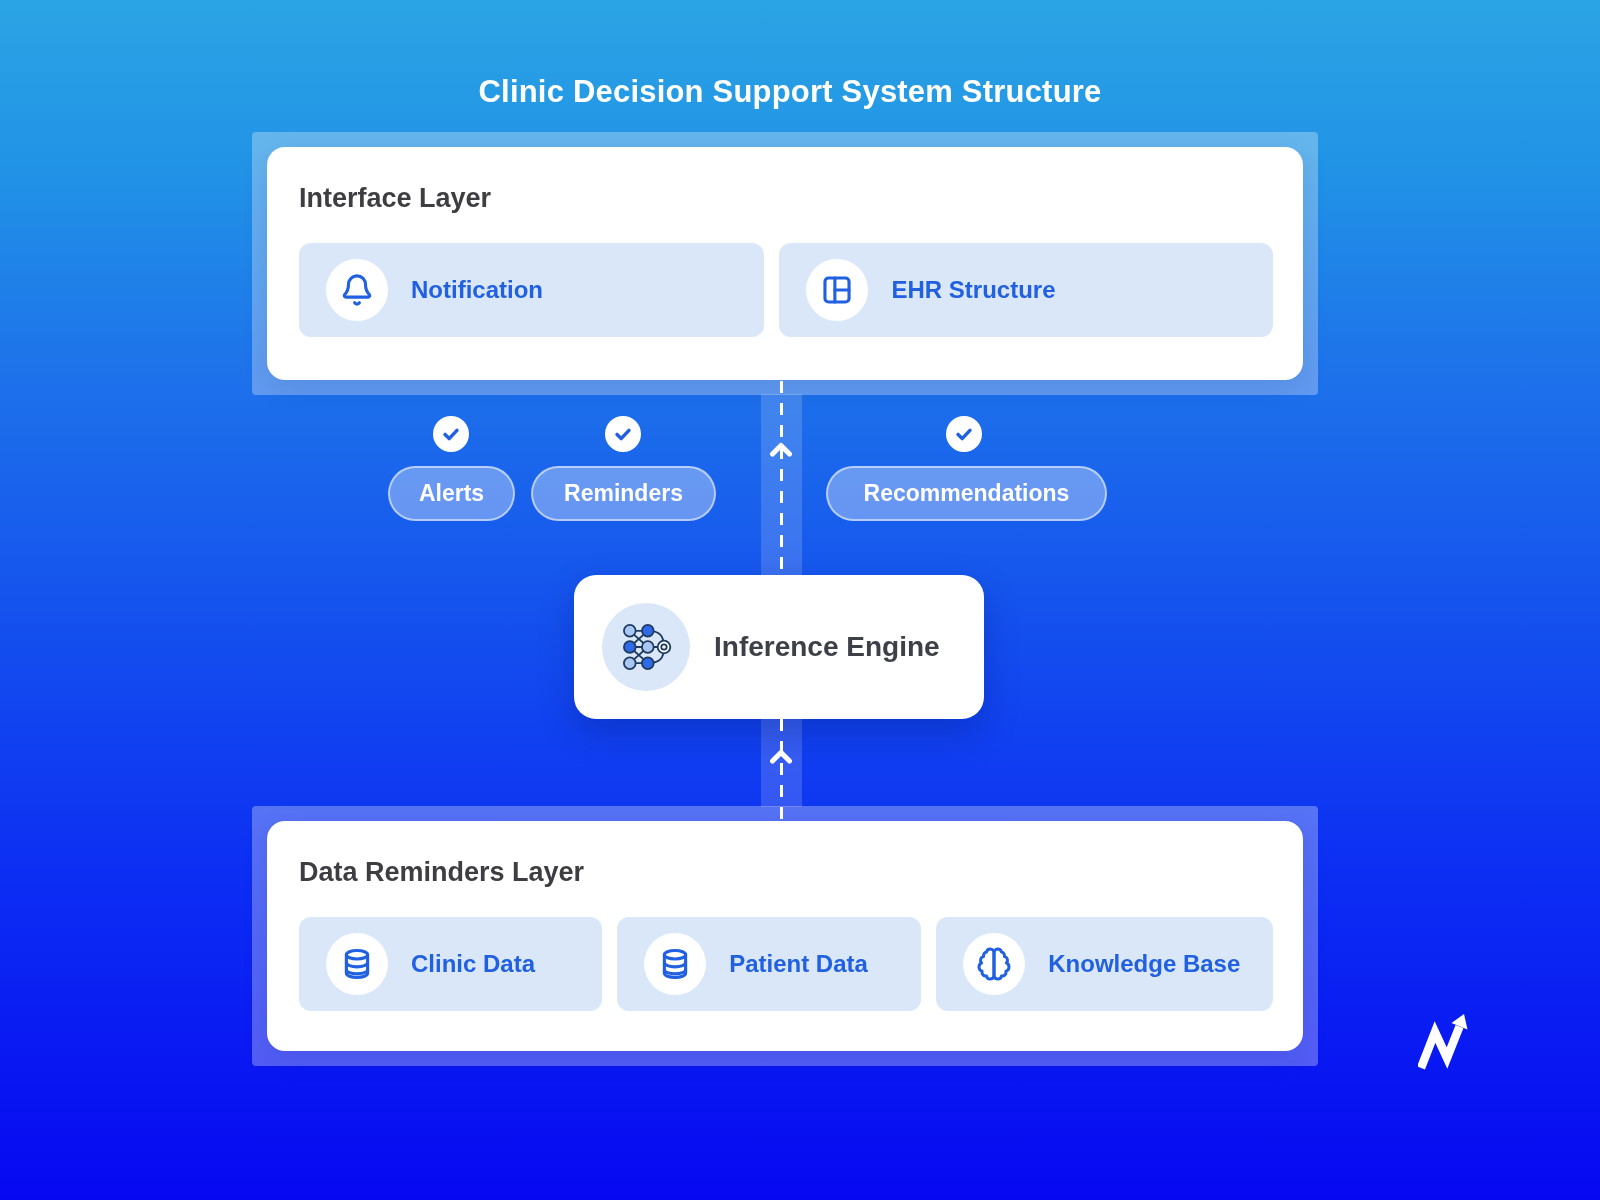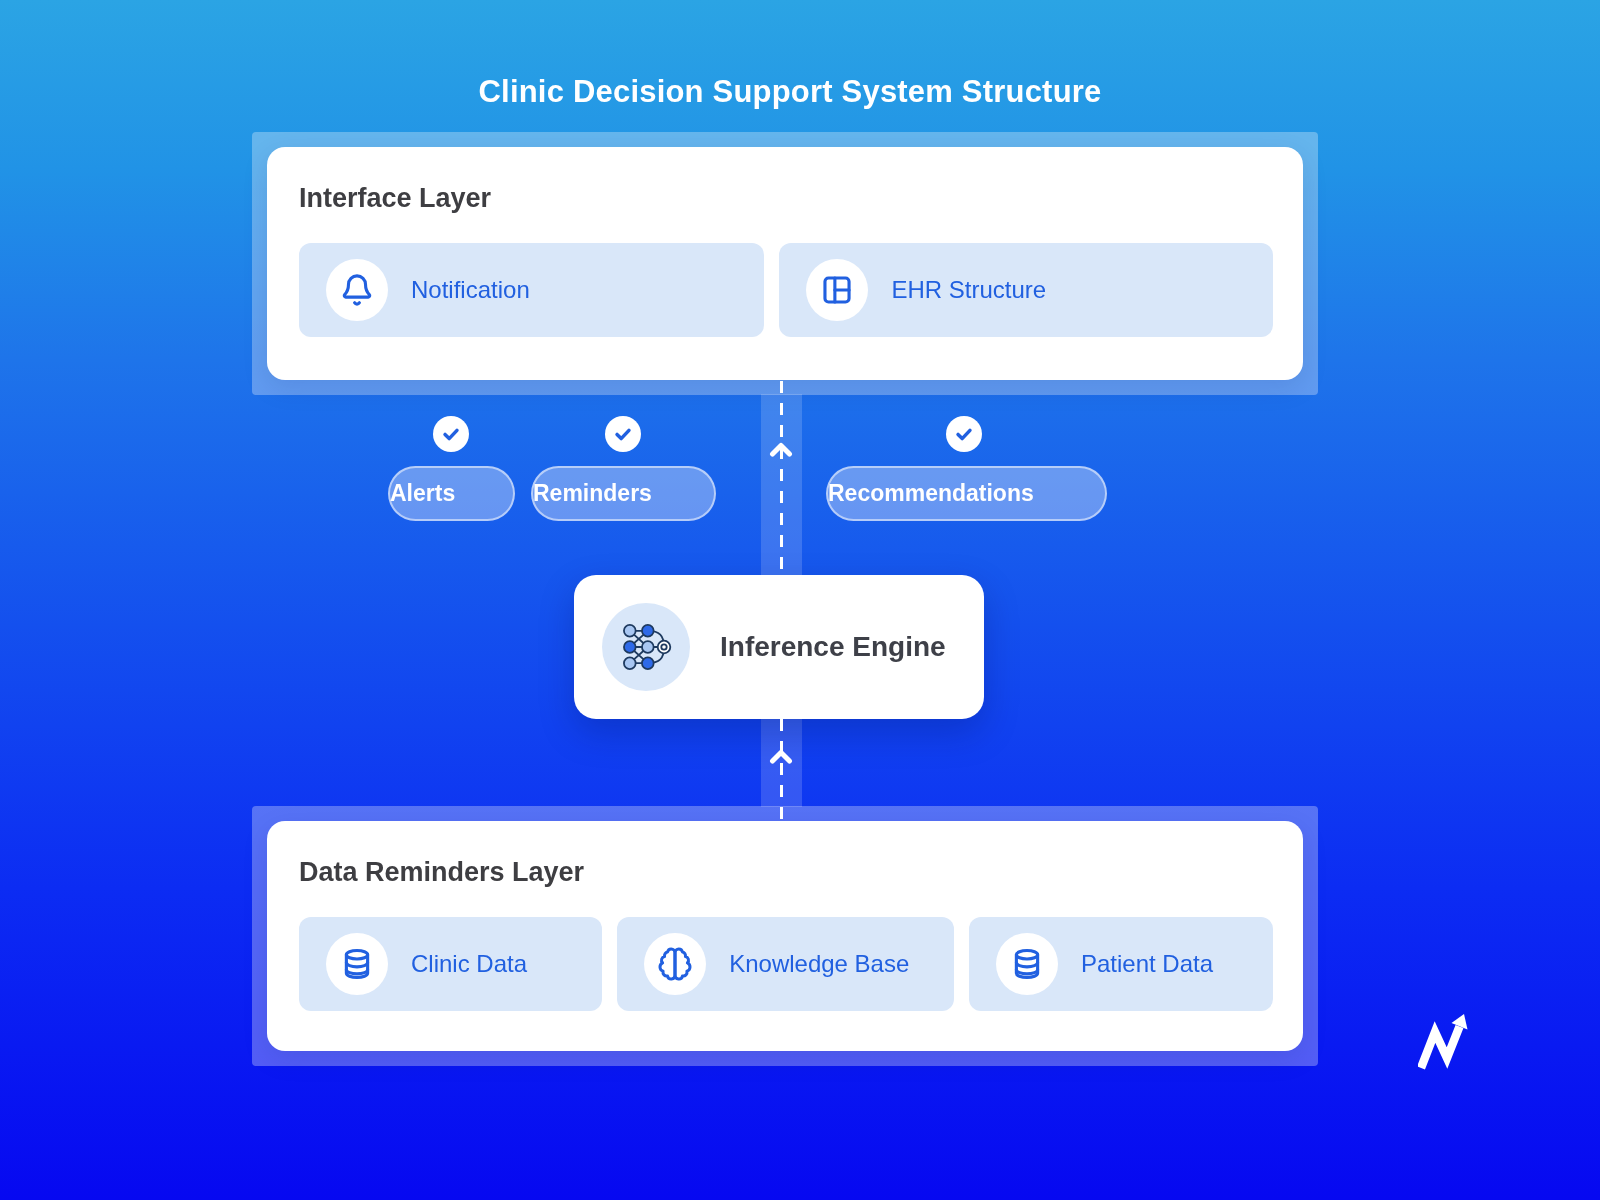--- a/index.html
+++ b/index.html
@@ -28,21 +28,21 @@
   .layer-title{font-size:27px;font-weight:700;color:#3E3E42;margin:0 0 29px 0;}
   .items-row{display:flex;gap:15px;}
   .item{
     height:94px;background:#D9E7F9;border-radius:12px;box-sizing:border-box;
     display:flex;align-items:center;gap:23px;padding:0 18px 0 27px;min-width:0;
   }
   .item-circle{
     width:62px;height:62px;min-width:62px;background:#ffffff;border-radius:50%;
     display:flex;align-items:center;justify-content:center;
   }
-  .item-label{font-size:24px;font-weight:400;color:#2160E0;white-space:nowrap;}
+  .item-label{font-size:24px;font-weight:700;color:#2160E0;white-space:nowrap;}
   .f300{flex:300 1 0;} .f320{flex:320 1 0;} .f336{flex:336 1 0;} .f339{flex:339 1 0;} .f301{flex:301 1 0;}
   
   .band{position:absolute;left:761px;width:41px;background:rgba(255,255,255,0.16);z-index:1;}
   .band.b1{top:394px;height:181px;}
   .band.b2{top:719px;height:88px;}
   .dash{
     position:absolute;left:780px;width:3px;z-index:6;
     background-image:repeating-linear-gradient(180deg,#ffffff 0 12px,transparent 12px 22px);
   }
   .dash.d1{top:381px;height:194px;}
@@ -51,30 +51,30 @@
   .chev.c1{top:442px;} .chev.c2{top:749px;}
   
   .badge-check{
     position:absolute;top:416px;width:36px;height:36px;border-radius:50%;background:#ffffff;
     display:flex;align-items:center;justify-content:center;z-index:3;
   }
   .bc1{left:433px;} .bc2{left:605px;} .bc3{left:946px;}
   .badge-pill{
     position:absolute;top:466px;height:55px;box-sizing:border-box;z-index:3;
     background:rgba(255,255,255,0.34);border:2px solid rgba(255,255,255,0.52);
-    border-radius:28px;display:flex;align-items:center;
+    border-radius:28px;display:flex;align-items:center;justify-content:center;
     color:#ffffff;font-weight:700;font-size:23px;
   }
   .bp1{left:388px;width:127px;} .bp2{left:531px;width:185px;} .bp3{left:826px;width:281px;}
   
   .engine-card{
     position:absolute;left:574px;top:575px;width:410px;height:144px;box-sizing:border-box;
     background:#ffffff;border-radius:22px;z-index:4;
     box-shadow:0 14px 34px rgba(5,20,110,0.28);
-    display:flex;align-items:center;gap:30px;padding-left:28px;
+    display:flex;align-items:center;gap:24px;padding-left:28px;
   }
   .engine-circle{
     width:88px;height:88px;border-radius:50%;background:#D9E7F9;
     display:flex;align-items:center;justify-content:center;
   }
   .engine-label{font-size:28px;font-weight:700;color:#3E4048;white-space:nowrap;}
   .logo{position:absolute;left:1418px;top:1012px;z-index:3;}
 </style>
 </head>
 <body>
@@ -180,39 +180,39 @@
           <span class="item-circle">
             <svg width="34" height="34" viewBox="0 0 24 24" fill="none" stroke="#2160E0" stroke-width="2.2" stroke-linecap="round" stroke-linejoin="round">
               <ellipse cx="12" cy="5.5" rx="7.5" ry="3"></ellipse>
               <path d="M4.5 5.5v13c0 1.66 3.36 3 7.5 3s7.5-1.34 7.5-3v-13"></path>
               <path d="M4.5 11c0 1.66 3.36 3 7.5 3s7.5-1.34 7.5-3"></path>
               <path d="M4.5 16c0 1.66 3.36 3 7.5 3s7.5-1.34 7.5-3"></path>
             </svg>
           </span>
           <span class="item-label">Clinic Data</span>
         </div>
-        <div class="item f339">
-          <span class="item-circle">
-            <svg width="36" height="36" viewBox="0 0 24 24" fill="none" stroke="#2160E0" stroke-width="2" stroke-linecap="round" stroke-linejoin="round">
-              <path d="M9.5 2A2.5 2.5 0 0 1 12 4.5v15a2.5 2.5 0 0 1-4.96.44 2.5 2.5 0 0 1-2.96-3.08 3 3 0 0 1-.34-5.58 2.5 2.5 0 0 1 1.32-4.24 2.5 2.5 0 0 1 1.98-3A2.5 2.5 0 0 1 9.5 2Z"></path>
-              <path d="M14.5 2A2.5 2.5 0 0 0 12 4.5v15a2.5 2.5 0 0 0 4.96.44 2.5 2.5 0 0 0 2.96-3.08 3 3 0 0 0 .34-5.58 2.5 2.5 0 0 0-1.32-4.24 2.5 2.5 0 0 0-1.98-3A2.5 2.5 0 0 0 14.5 2Z"></path>
-            </svg>
-          </span>
-          <span class="item-label">Knowledge Base</span>
-        </div>
         <div class="item f301">
           <span class="item-circle">
             <svg width="34" height="34" viewBox="0 0 24 24" fill="none" stroke="#2160E0" stroke-width="2.2" stroke-linecap="round" stroke-linejoin="round">
               <ellipse cx="12" cy="5.5" rx="7.5" ry="3"></ellipse>
               <path d="M4.5 5.5v13c0 1.66 3.36 3 7.5 3s7.5-1.34 7.5-3v-13"></path>
               <path d="M4.5 11c0 1.66 3.36 3 7.5 3s7.5-1.34 7.5-3"></path>
               <path d="M4.5 16c0 1.66 3.36 3 7.5 3s7.5-1.34 7.5-3"></path>
             </svg>
           </span>
           <span class="item-label">Patient Data</span>
+        </div>
+        <div class="item f339">
+          <span class="item-circle">
+            <svg width="36" height="36" viewBox="0 0 24 24" fill="none" stroke="#2160E0" stroke-width="2" stroke-linecap="round" stroke-linejoin="round">
+              <path d="M9.5 2A2.5 2.5 0 0 1 12 4.5v15a2.5 2.5 0 0 1-4.96.44 2.5 2.5 0 0 1-2.96-3.08 3 3 0 0 1-.34-5.58 2.5 2.5 0 0 1 1.32-4.24 2.5 2.5 0 0 1 1.98-3A2.5 2.5 0 0 1 9.5 2Z"></path>
+              <path d="M14.5 2A2.5 2.5 0 0 0 12 4.5v15a2.5 2.5 0 0 0 4.96.44 2.5 2.5 0 0 0 2.96-3.08 3 3 0 0 0 .34-5.58 2.5 2.5 0 0 0-1.32-4.24 2.5 2.5 0 0 0-1.98-3A2.5 2.5 0 0 0 14.5 2Z"></path>
+            </svg>
+          </span>
+          <span class="item-label">Knowledge Base</span>
         </div>
       </div>
     </div>
   </div>
 
   <div class="logo">
     <svg width="54" height="58" viewBox="0 0 54 58">
       <path d="M3 56 L17 20 L29 46 L41.5 14.5" fill="none" stroke="#ffffff" stroke-width="8.5"></path>
       <polygon points="46,2 49.5,17.5 33.5,11" fill="#ffffff"></polygon>
     </svg>

